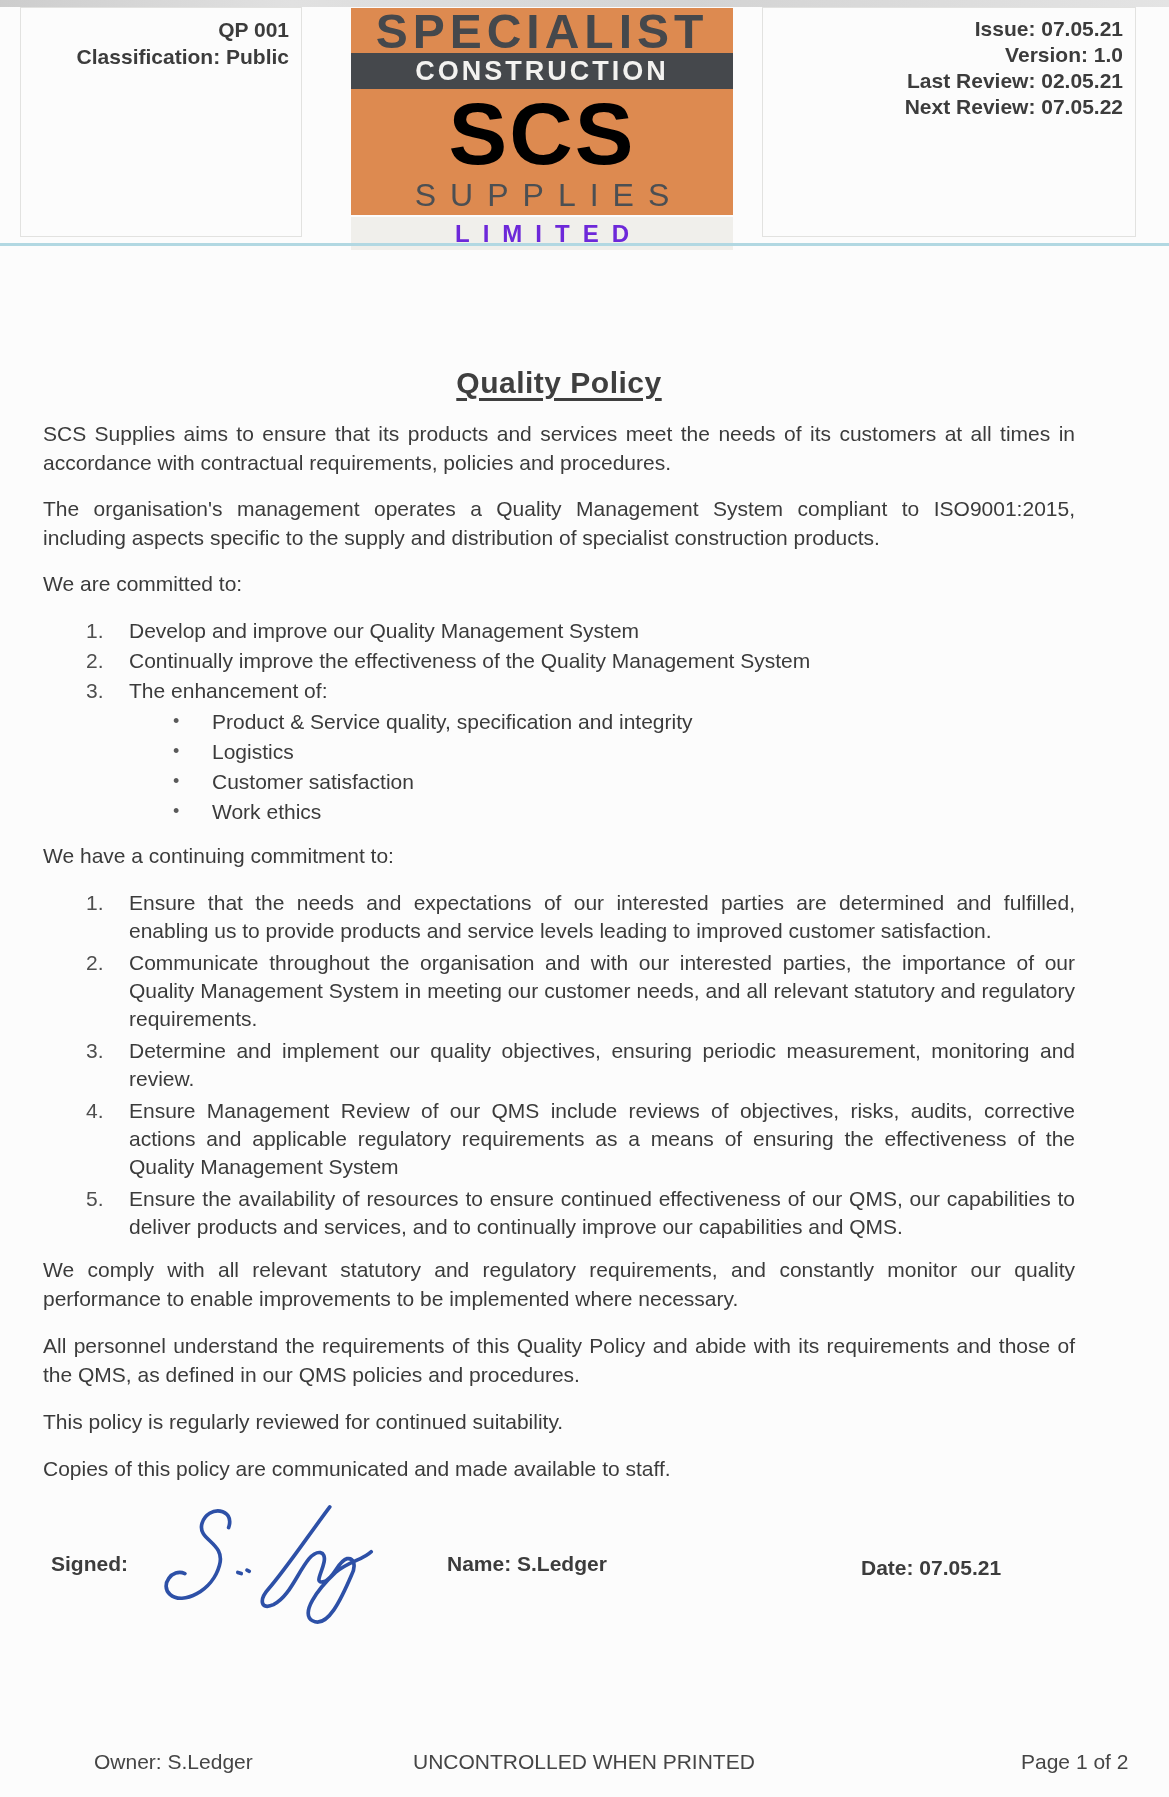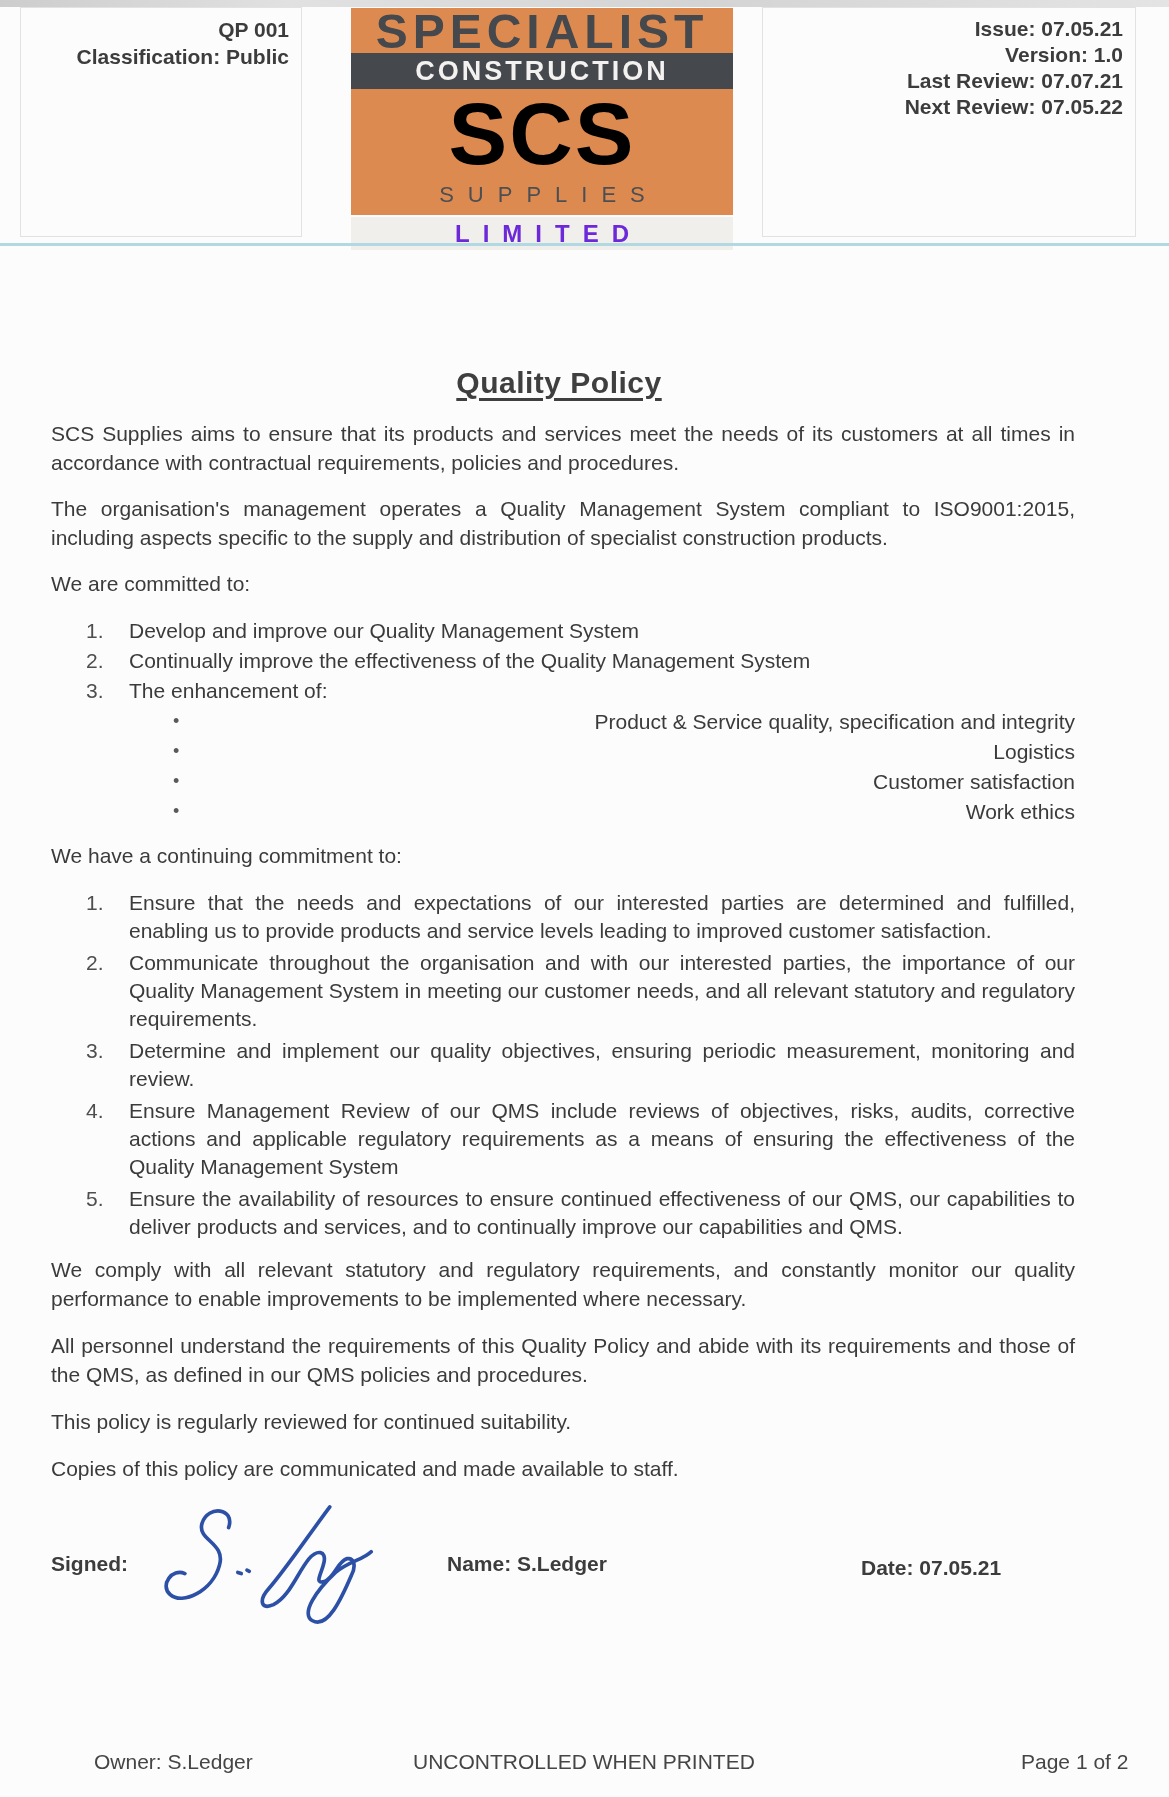--- a/index.html
+++ b/index.html
@@ -31,56 +31,56 @@
   }
   .logo-band {
     background:#45484c; color:#f3f2f0; font-weight:bold; font-size:27px;
     height:36px; line-height:36px; letter-spacing:3px; white-space:nowrap; overflow:hidden;
   }
   .logo-scs {
     color:#000000; font-weight:bold; font-size:88px; line-height:86px;
     letter-spacing:2px; padding-top:2px;
   }
   .logo-supplies {
-    color:#4b4f53; font-size:22px; letter-spacing:14px; line-height:36px;
+    color:#4b4f53; font-size:32px; letter-spacing:14px; line-height:36px;
     padding-bottom:2px; text-indent:14px;
   }
   .logo-limited {
     background:#f0efeb; color:#6d28d9; font-weight:bold; font-size:24px;
     letter-spacing:13px; line-height:33px; margin-top:2px; text-indent:13px;
   }
   .blue-rule {
     position:absolute; top:243px; left:0; width:100%; height:3px;
     background:#b2d8e2;
   }
   
   .doc-main {
     position:absolute; top:368px; left:43px; width:1032px;
     font-size:21px; line-height:29px; color:#3b3b3b;
   }
   h1.doc-title {
     font-size:30px; font-weight:bold; color:#3f3f3f;
     text-decoration:underline; text-underline-offset:5px;
     text-align:center; margin-bottom:22px; letter-spacing:.5px;
   }
-  .doc-main p { margin-bottom:18px; text-align:justify;margin-left:8px; }
+  .doc-main p { margin-bottom:18px; text-align:justify; }
   .doc-main p.lead { margin-bottom:17px; }
   .doc-main p.sect { text-align:left; margin-bottom:19px; }
   ol.num { list-style:none; margin:0 0 2px 43px; counter-reset:item; }
   ol.num > li {
     position:relative; padding-left:43px; counter-increment:item;
     line-height:28px; margin-bottom:2px; text-align:justify;
   }
   ol.num > li::before {
     content:counter(item) "."; position:absolute; left:0; top:0;
     color:#4e4e4e;
   }
   ol.num.spread > li { margin-bottom:4px; }
   ul.dots { list-style:none; margin-top:2px; }
-  ul.dots > li { position:relative; padding-left:83px; line-height:30px; text-align:right; }
+  ul.dots > li { position:relative; padding-left:83px; line-height:30px; text-align:left; }
   ul.dots > li::before {
     content:"•"; position:absolute; left:44px; top:-1px;
     color:#5a5a5a; font-size:18px;
   }
   
   .sig-row { position:relative; height:150px; margin-top:24px; }
   .sig-row .lbl { position:absolute; font-weight:bold; font-size:21px; color:#3c3c3c; }
   .signed-lbl { left:8px;  top:42px; }
   .name-lbl   { left:404px; top:42px; }
   .date-lbl   { left:818px; top:46px; }
@@ -109,21 +109,21 @@
       <div class="logo-band">CONSTRUCTION</div>
       <div class="logo-scs">SCS</div>
       <div class="logo-supplies">SUPPLIES</div>
     </div>
     <div class="logo-limited">LIMITED</div>
   </div>
 
   <div class="hcell right">
     <div>Issue: 07.05.21</div>
     <div>Version: 1.0</div>
-    <div>Last Review: 07.07.21</div>
+    <div>Last Review: 02.05.21</div>
     <div>Next Review: 07.05.22</div>
   </div>
 
   <div class="blue-rule"></div>
 
   <div class="doc-main">
     <h1 class="doc-title">Quality Policy</h1>
 
     <p class="lead">SCS Supplies aims to ensure that its products and services meet the needs of its customers at all times in accordance with contractual requirements, policies and procedures.</p>
     <p class="lead">The organisation's management operates a Quality Management System compliant to ISO9001:2015, including aspects specific to the supply and distribution of specialist construction products.</p>

